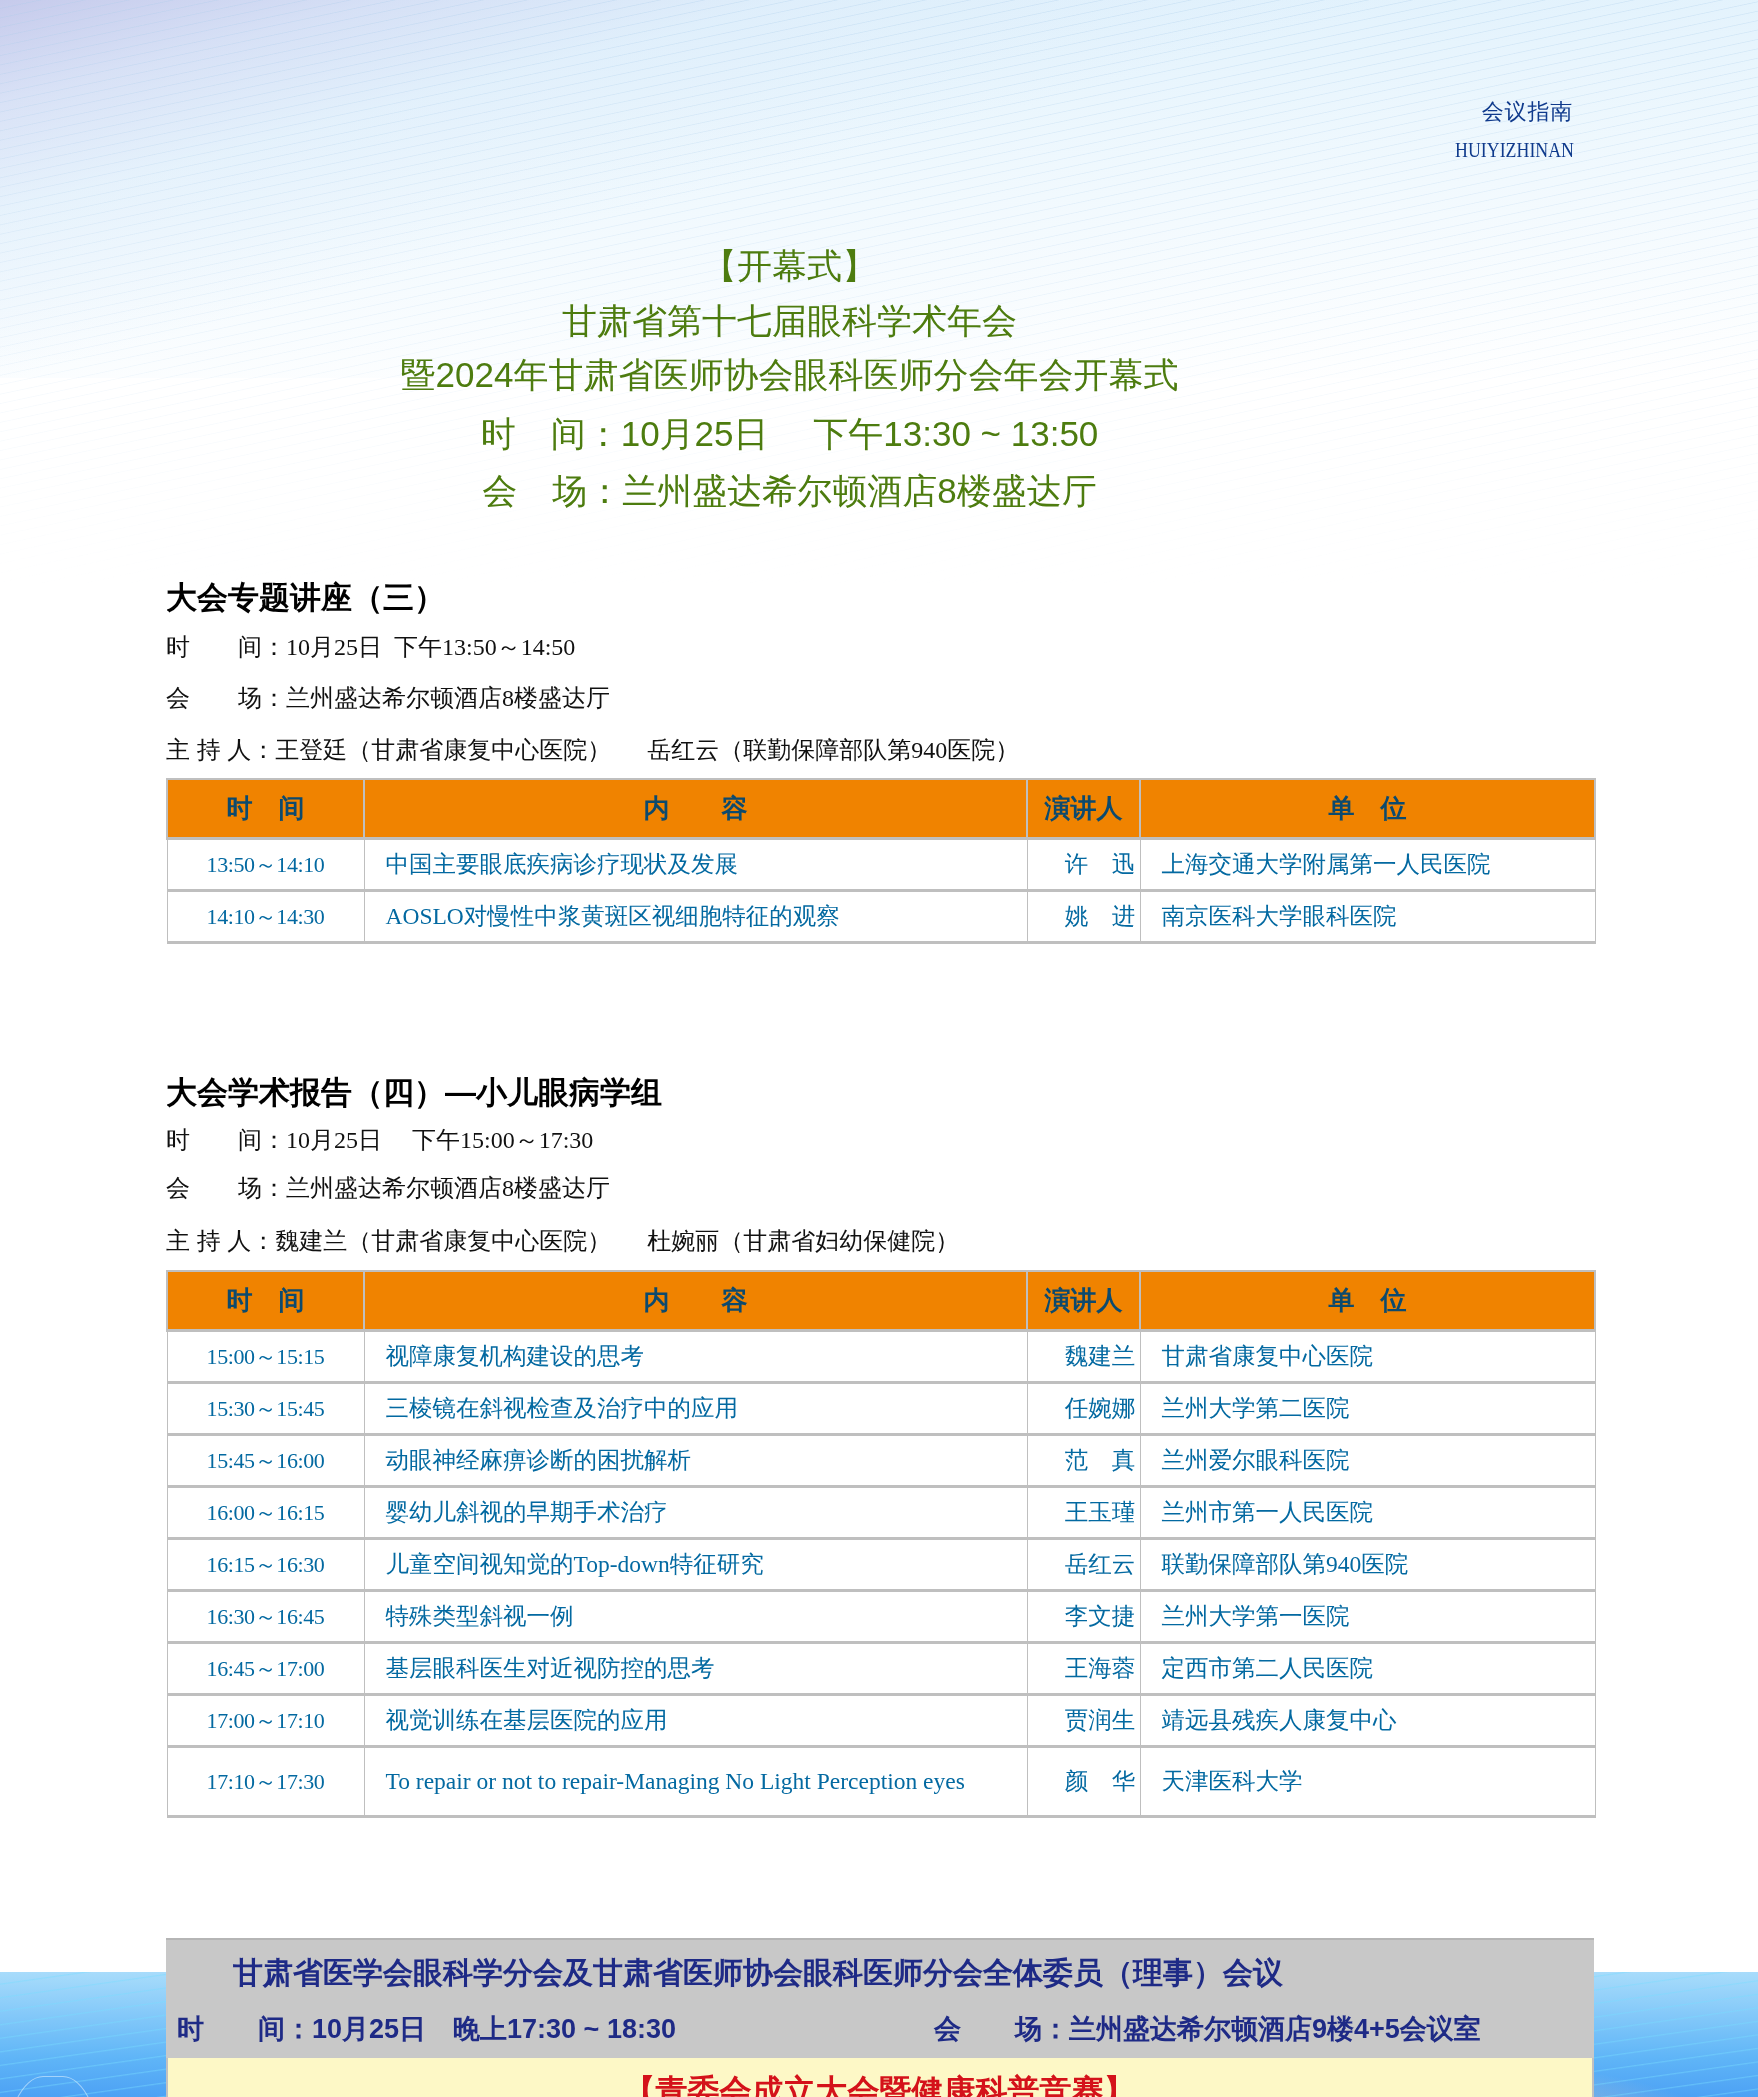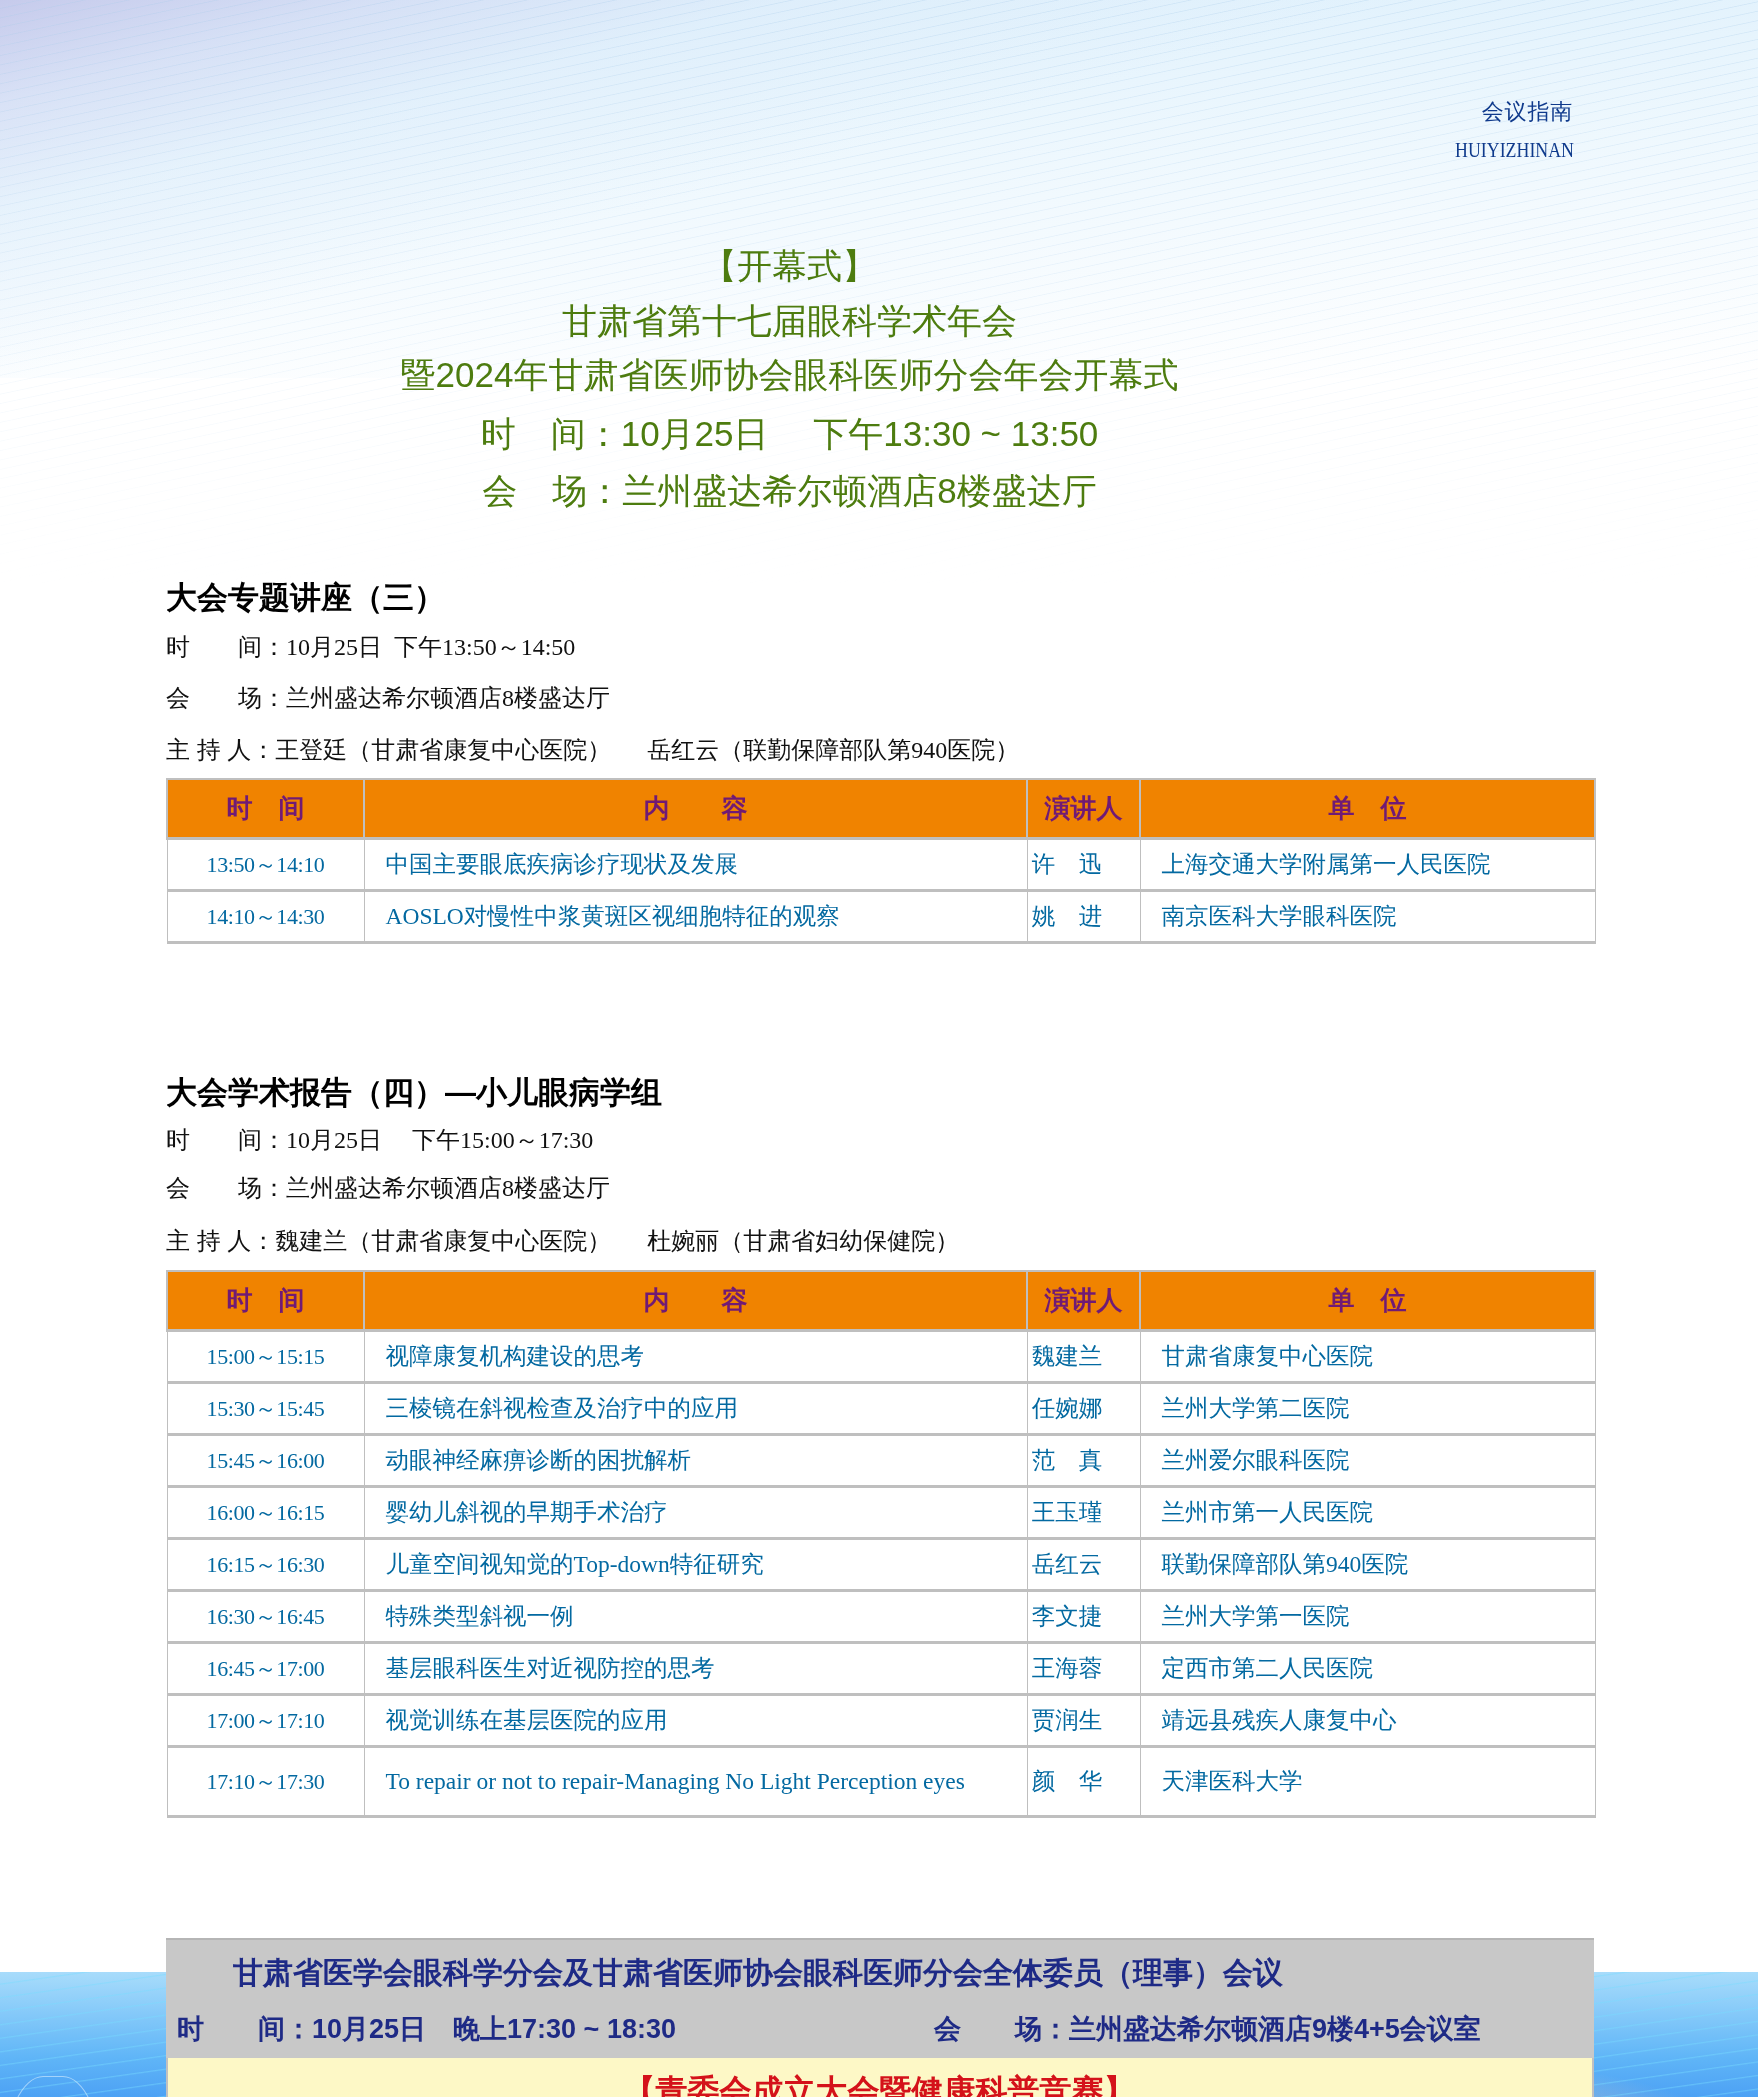--- a/index.html
+++ b/index.html
@@ -55,32 +55,32 @@
     font-family: "Liberation Sans", "DejaVu Sans", sans-serif; font-weight: bold;
     color: #000000; font-size: 31px; }
   .info { position: absolute; left: 166px; color: #111; font-size: 24px; white-space: pre; }
   .info .lbl { font-family: "Liberation Sans", "DejaVu Sans", sans-serif; display: inline-block; }
 
   table.sched {
     position: absolute; left: 166px; width: 1428px; border-collapse: collapse; table-layout: fixed;
     background: #ffffff;
   }
   table.sched th {
-    background: #f08300; color: #701a75; height: 55px;
+    background: #f08300; color: #0c4a6e; height: 55px;
     font-family: "Liberation Sans", "DejaVu Sans", sans-serif; font-weight: bold; font-size: 26px;
     border: 2.1px solid #bfbfbf; white-space: pre; text-align: center;
   }
   table.sched td {
     border-left: 1.7px solid #bfbfbf; border-right: 1.7px solid #bfbfbf;
     border-top: 3.8px solid #bfbfbf; border-bottom: 3.8px solid #bfbfbf;
     height: 49px; font-size: 23.5px; color: #0369a1; padding: 0 4.2px; line-height: 1.45;
   }
   table.sched td.c-time { text-align: center; font-size: 22px; letter-spacing: -0.4px; }
   table.sched td.c-content { padding-left: 21px; }
-  table.sched td.c-speaker { text-align: left; white-space: pre; }
+  table.sched td.c-speaker { text-align: right; white-space: pre; }
   table.sched td.c-org { padding-left: 21px; }
 
   .box-gray {
     position: absolute; left: 166px; top: 1938px; width: 1428px; height: 120px;
     background: #c8c8c8; border-top: 2.5px solid #b5b5b5;
     font-family: "Liberation Sans", "DejaVu Sans", sans-serif; font-weight: bold; color: #1e2a86;
   }
   .box-gray .t { position: absolute; left: 0; top: 12.6px; width: 1184px; text-align: center; font-size: 30px; }
   .box-gray .l { position: absolute; top: 71px; font-size: 27px; white-space: pre; }
 

